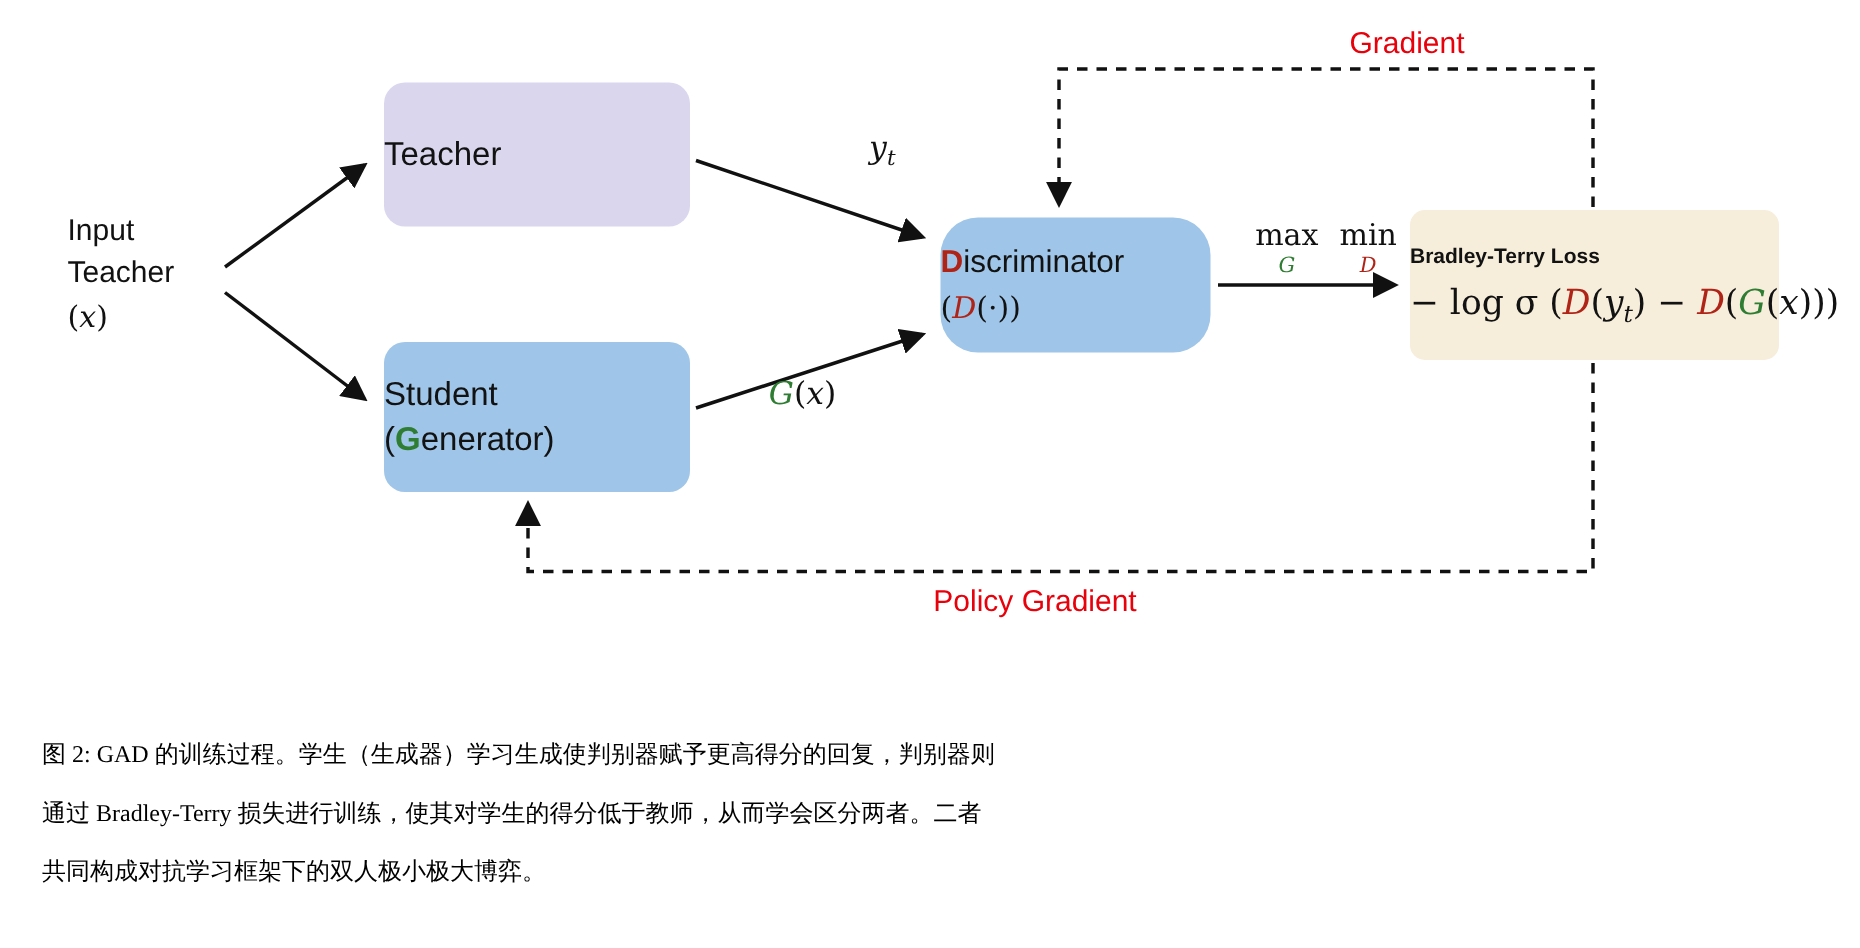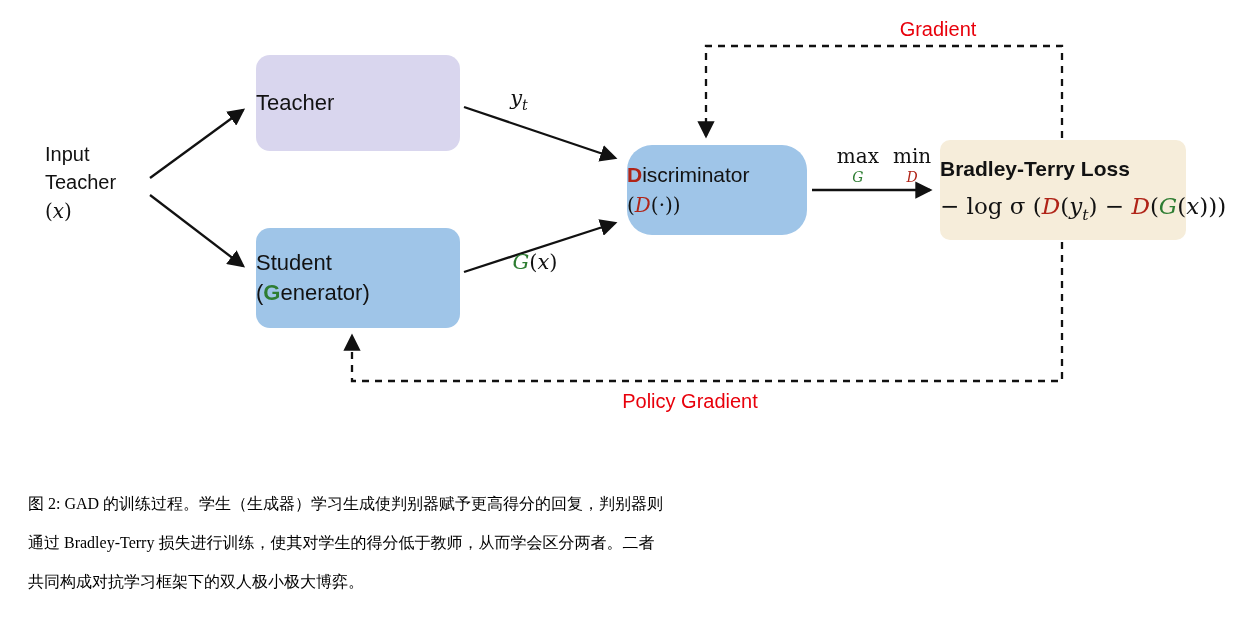--- a/index.html
+++ b/index.html
@@ -7,28 +7,28 @@
          font-family:"Liberation Sans",sans-serif;color:#111;}
   svg.arrows{position:absolute;left:0;top:0;}
 
   .node{position:absolute;display:flex;flex-direction:column;align-items:flex-start;justify-content:center;
         border-radius:14px;text-align:center;font-size:22px;line-height:1.35;color:#121212;}
   .teacher{left:256px;top:55px;width:204px;height:96px;background:#d9d6ee;}
   .student{left:256px;top:228px;width:204px;height:100px;background:#9fc5e8;}
   .disc{left:627px;top:145px;width:180px;height:90px;background:#9fc5e8;font-size:21px;border-radius:25px;}
   .disc .mathline{font-family:"DejaVu Serif",serif;font-size:20px;margin-top:3px;}
   .loss{left:940px;top:140px;width:246px;height:100px;background:#f6edda;border-radius:10px;}
-  .loss .title{font-size:21px;font-weight:600;margin-bottom:7px;}
+  .loss .title{font-size:14px;font-weight:600;margin-bottom:7px;}
   .loss .formula{font-family:"DejaVu Serif",serif;font-size:23px;white-space:nowrap;}
 
   .input-prompt{position:absolute;left:45px;top:140px;width:118px;text-align:left;
                 font-size:20px;line-height:1.42;}
 
   .edge-label{position:absolute;font-family:"DejaVu Serif",serif;font-size:21px;text-align:center;}
-  .lbl-yt{left:484px;top:86px;width:70px;}
+  .lbl-yt{left:527px;top:86px;width:70px;text-align:right;}
   .lbl-gx{left:490px;top:250px;width:90px;}
 
   .maxmin{position:absolute;left:828px;top:146px;width:112px;display:flex;justify-content:center;
           gap:14px;font-family:"DejaVu Serif",serif;}
   .maxmin .op{display:flex;flex-direction:column;align-items:center;font-size:20px;line-height:1;}
   .maxmin .opsub{font-size:14px;margin-top:4px;}
 
   .red-label{position:absolute;color:#e8000b;font-size:20px;text-align:center;font-weight:500;}
   .lbl-gradient{left:872px;top:8px;width:132px;margin-top:10px;}
   .lbl-policy{left:595px;top:390px;width:190px;}

